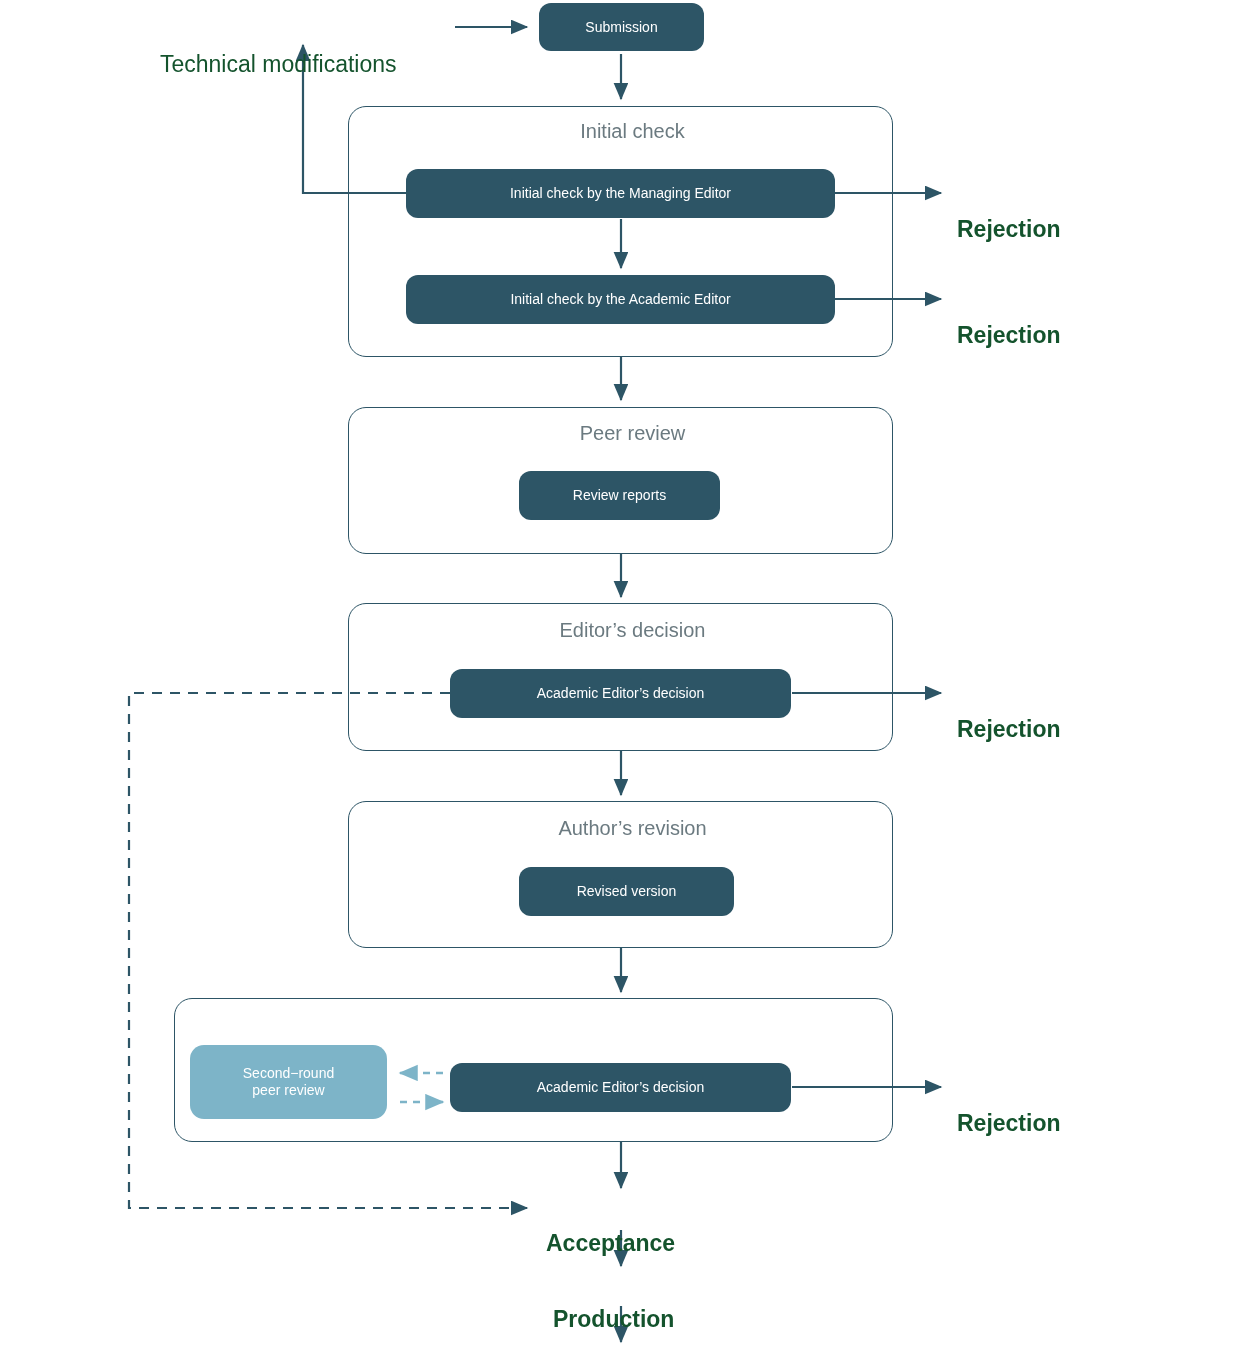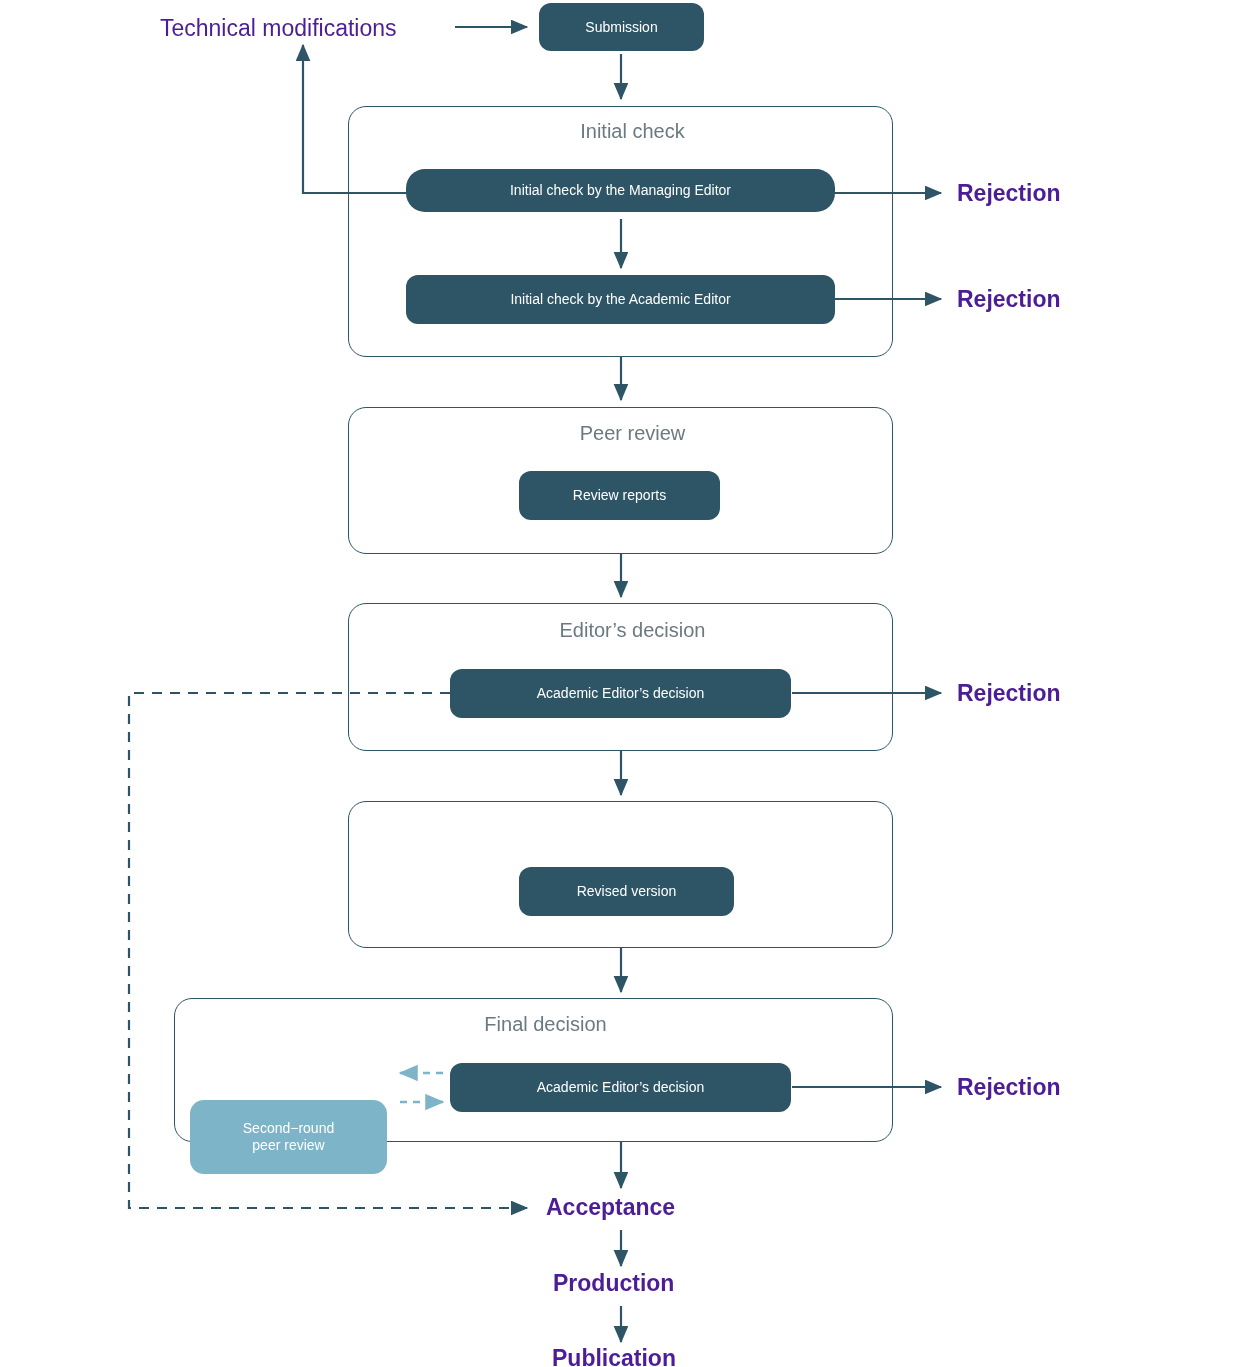--- a/index.html
+++ b/index.html
@@ -54,24 +54,25 @@
   .group-title {
     position: absolute;
     color: #6b7a80;
     font-size: 20px;
     text-align: center;
     white-space: nowrap;
     padding-left: 12px;
   }
   .plain-label {
     position: absolute;
-    color: #4c1d95;
+    color: #14532d;
     font-size: 23px;
     font-weight: bold;
     white-space: nowrap;
+    margin-top: 36px;
   }
   .plain-label.regular {
     font-weight: normal;
     font-size: 23px;
   }
 </style>
 </head>
 <body>
 
 <div id="canvas">
@@ -122,44 +123,44 @@
     <line x1="621" y1="1306" x2="621" y2="1342" stroke="#2d5566" stroke-width="2.2" marker-end="url(#arrow)"></line>
   </svg>
 
   <div class="plain-label regular" style="left:160px; top:15px;">Technical modifications</div>
 
   <div class="node" style="left:539px; top:3px; width:165px; height:48px;">Submission</div>
 
   <div class="group" style="left:348px; top:106px; width:545px; height:251px;"></div>
   <div class="group-title" style="left:348px; top:120px; width:545px;">Initial check</div>
 
-  <div class="node" style="left:406px; top:169px; width:429px; height:43px;border-radius:19px;">Initial check by the Managing Editor</div>
+  <div class="node" style="left:406px; top:169px; width:429px; height:49px;">Initial check by the Managing Editor</div>
 
   <div class="node" style="left:406px; top:275px; width:429px; height:49px;">Initial check by the Academic Editor</div>
 
   <div class="plain-label" style="left:957px; top:180px;">Rejection</div>
 
   <div class="plain-label" style="left:957px; top:286px;">Rejection</div>
 
   <div class="group" style="left:348px; top:407px; width:545px; height:147px;"></div>
   <div class="group-title" style="left:348px; top:422px; width:545px;">Peer review</div>
   <div class="node" style="left:519px; top:471px; width:201px; height:49px;">Review reports</div>
 
   <div class="group" style="left:348px; top:603px; width:545px; height:148px;"></div>
   <div class="group-title" style="left:348px; top:619px; width:545px;">Editor’s decision</div>
   <div class="node" style="left:450px; top:669px; width:341px; height:49px;">Academic Editor’s decision</div>
   <div class="plain-label" style="left:957px; top:680px;">Rejection</div>
 
   <div class="group" style="left:348px; top:801px; width:545px; height:147px;"></div>
+  <div class="group-title" style="left:348px; top:817px; width:545px;">Author’s revision</div>
   <div class="node" style="left:519px; top:867px; width:215px; height:49px;">Revised version</div>
 
   <div class="group" style="left:174px; top:998px; width:719px; height:144px;"></div>
-  <div class="group-title" style="left:174px; top:1013px; width:719px;">Final decision</div>
 
-  <div class="node light" style="left:190px; top:1100px; width:197px; height:74px; flex-direction:column; line-height:1.25;">
+  <div class="node light" style="left:190px; top:1045px; width:197px; height:74px; flex-direction:column; line-height:1.25;">
     <span>Second−round</span>
     <span>peer review</span>
   </div>
 
   <div class="node" style="left:450px; top:1063px; width:341px; height:49px;">Academic Editor’s decision</div>
 
   <div class="plain-label" style="left:957px; top:1074px;">Rejection</div>
 
   <div class="plain-label" style="left:546px; top:1194px;">Acceptance</div>
   <div class="plain-label" style="left:553px; top:1270px;">Production</div>

